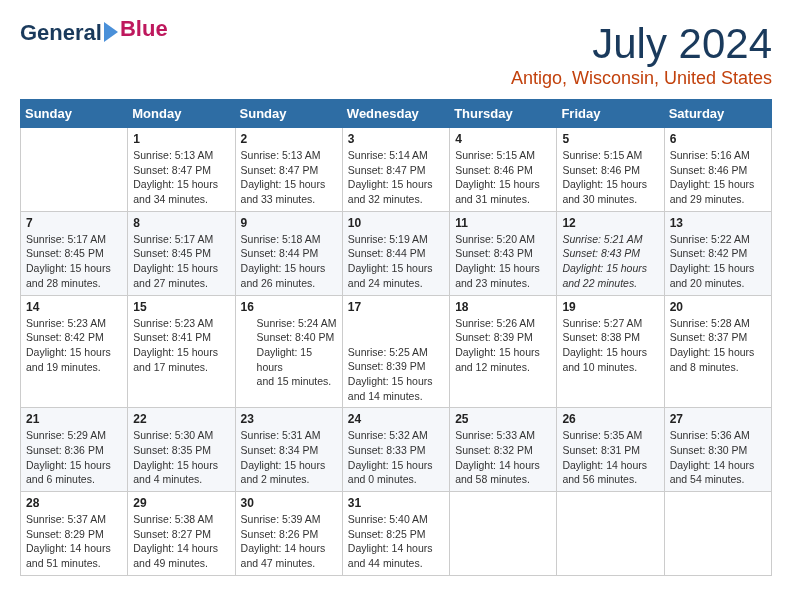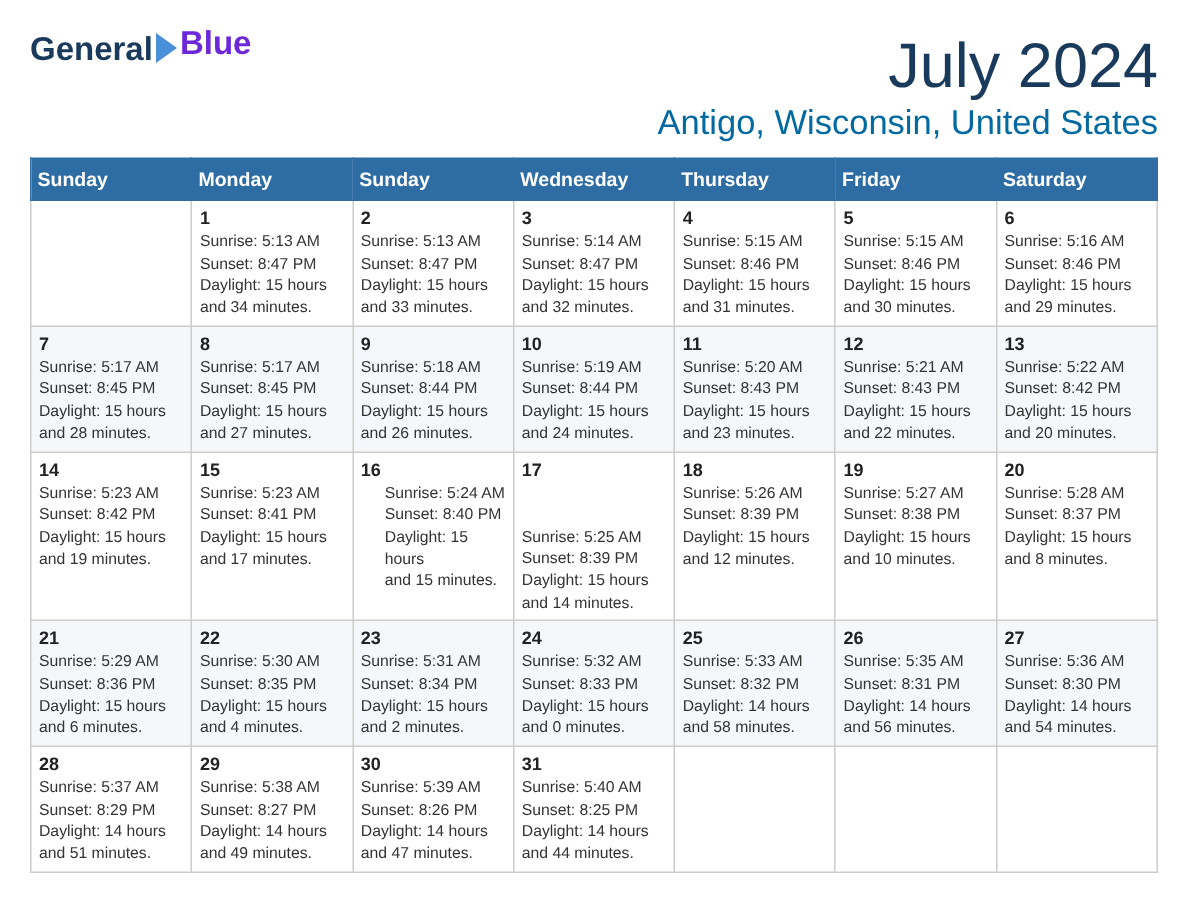--- a/index.html
+++ b/index.html
@@ -22,22 +22,22 @@
     }
     .title-section {
       text-align: right;
     }
     .month-title {
       font-size: 42px;
       color: #1a3a5c;
       font-weight: normal;
     }
     .location-title {
-      font-size: 23px;
-      color: #0369a1;
+      font-size: 18px;
+      color: #c2410c;
     }
     .calendar {
       width: 100%;
       border-collapse: collapse;
       font-size: 11px;
     }
     .calendar thead tr th {
       background-color: #2e6da4;
       color: #fff;
       padding: 6px 4px;
@@ -74,21 +74,21 @@
   </style>
 </head>
 <body>
 
 <div class="header-section">
   <div class="logo">
     <div style="display:flex; align-items:center;">
       <span style="font-size:22px; font-weight:bold; color:#1a3a5c;">General</span>
       <span style="display:inline-block; width:0; height:0; border-top:10px solid transparent; border-bottom:10px solid transparent; border-left:14px solid #4a90d9; margin:0 2px; vertical-align:middle; position:relative; top:-1px;"></span>
     </div>
-    <span style="font-size:22px; font-weight:bold; color:#6d28d9; margin-top:-4px;">Blue</span>
+    <span style="font-size:22px; font-weight:bold; color:#be185d; margin-top:-4px;">Blue</span>
   </div>
   <div class="title-section">
     <div class="month-title">July 2024</div>
     <div class="location-title">Antigo, Wisconsin, United States</div>
   </div>
 </div>
 
 <table class="calendar">
   <thead>
     <tr>
@@ -178,21 +178,21 @@
         </td>
         <td>
           <div class="day-number">11</div>
           <div class="day-info" style="white-space: pre-line;">Sunrise: 5:20 AM
 Sunset: 8:43 PM
 Daylight: 15 hours
 and 23 minutes.</div>
         </td>
         <td>
           <div class="day-number">12</div>
-          <div class="day-info" style="white-space: pre-line;">Sunrise: 5:21 AM
+          <div class="day-info" style="white-space: pre-line; font-style: italic;">Sunrise: 5:21 AM
 Sunset: 8:43 PM
 Daylight: 15 hours
 and 22 minutes.</div>
         </td>
         <td>
           <div class="day-number">13</div>
           <div class="day-info" style="white-space: pre-line;">Sunrise: 5:22 AM
 Sunset: 8:42 PM
 Daylight: 15 hours
 and 20 minutes.</div>

